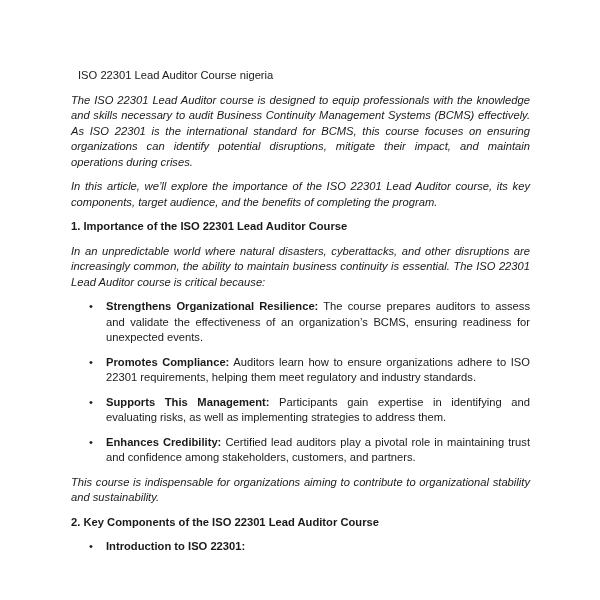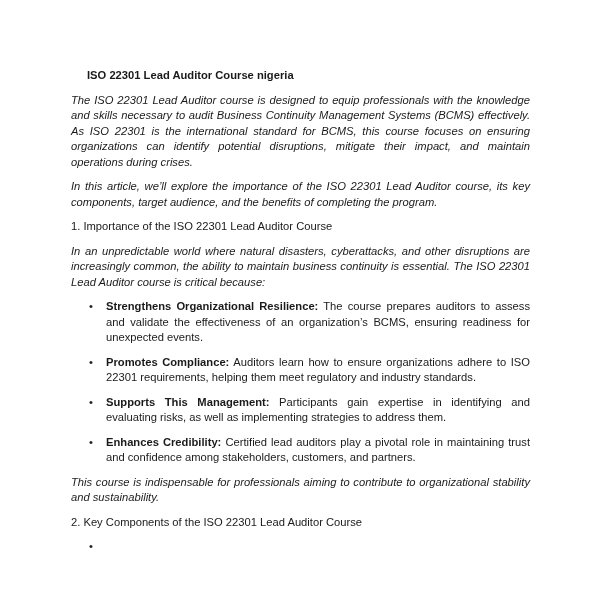--- a/index.html
+++ b/index.html
@@ -2,23 +2,23 @@
 <html><head>
 <meta charset="utf-8">
 <style>
   html, body { margin: 0; padding: 0; background: #ffffff; }
   body { width: 600px; height: 600px; overflow: hidden; position: relative; }
   .page {
     position: absolute; left: 71px; top: 68px; width: 459px;
     font-family: "Liberation Sans", sans-serif;
     font-size: 11.2px; line-height: 15.5px; color: #1a1a1a;
   }
-  .title { font-weight: bold; margin: 0 0 9px 16px; }
+  .title { font-weight: normal; margin: 0 0 9px 7px; }
   .para { margin: 0 0 9px 0; text-align: justify; font-style: italic; }
-  .heading { font-weight: normal; margin: 0 0 9px 0; }
+  .heading { font-weight: bold; margin: 0 0 9px 0; }
   ul.bullets { list-style: none; margin: 0 0 9px 0; padding: 0; }
   ul.bullets li { position: relative; padding-left: 35px; margin: 0 0 9px 0; text-align: justify; }
   ul.bullets li .dot { position: absolute; left: 18px; top: 0; }
   b { font-weight: bold; }
 </style>
 </head>
 <body>
 
 <div class="page">
   <p class="title">ISO 22301 Lead Auditor Course nigeria</p>
@@ -38,22 +38,23 @@
     </li>
     <li>
       <span class="dot">•</span>
       <b>Supports This Management:</b><span> Participants gain expertise in identifying and evaluating risks, as well as implementing strategies to address them.</span>
     </li>
     <li>
       <span class="dot">•</span>
       <b>Enhances Credibility:</b><span> Certified lead auditors play a pivotal role in maintaining trust and confidence among stakeholders, customers, and partners.</span>
     </li>
   </ul>
-  <p class="para">This course is indispensable for professionals aiming to contribute to organizational stability and sustainability.</p>
+  <p class="para">This course is indispensable for organizations aiming to contribute to organizational stability and sustainability.</p>
 
   <p class="heading">2. Key Components of the ISO 22301 Lead Auditor Course</p>
   <ul class="bullets">
     <li>
       <span class="dot">•</span>
+      <b>Introduction to ISO 22301:</b>
       
     </li>
   </ul>
 </div>
 
 </body></html>

